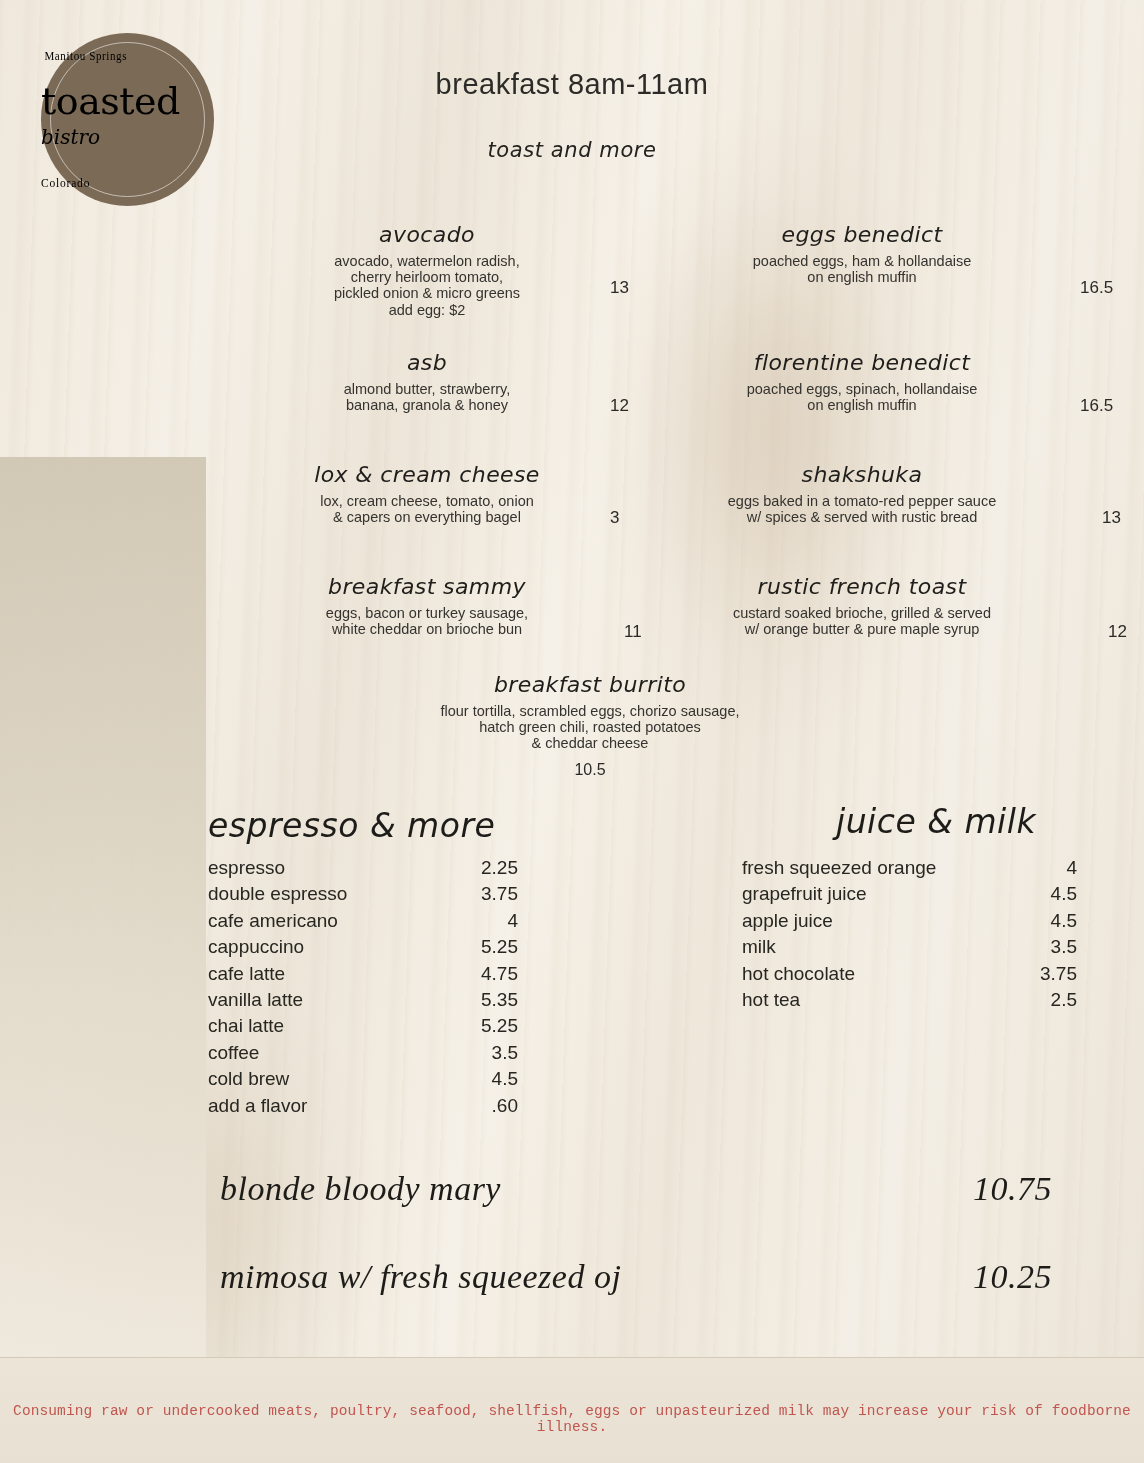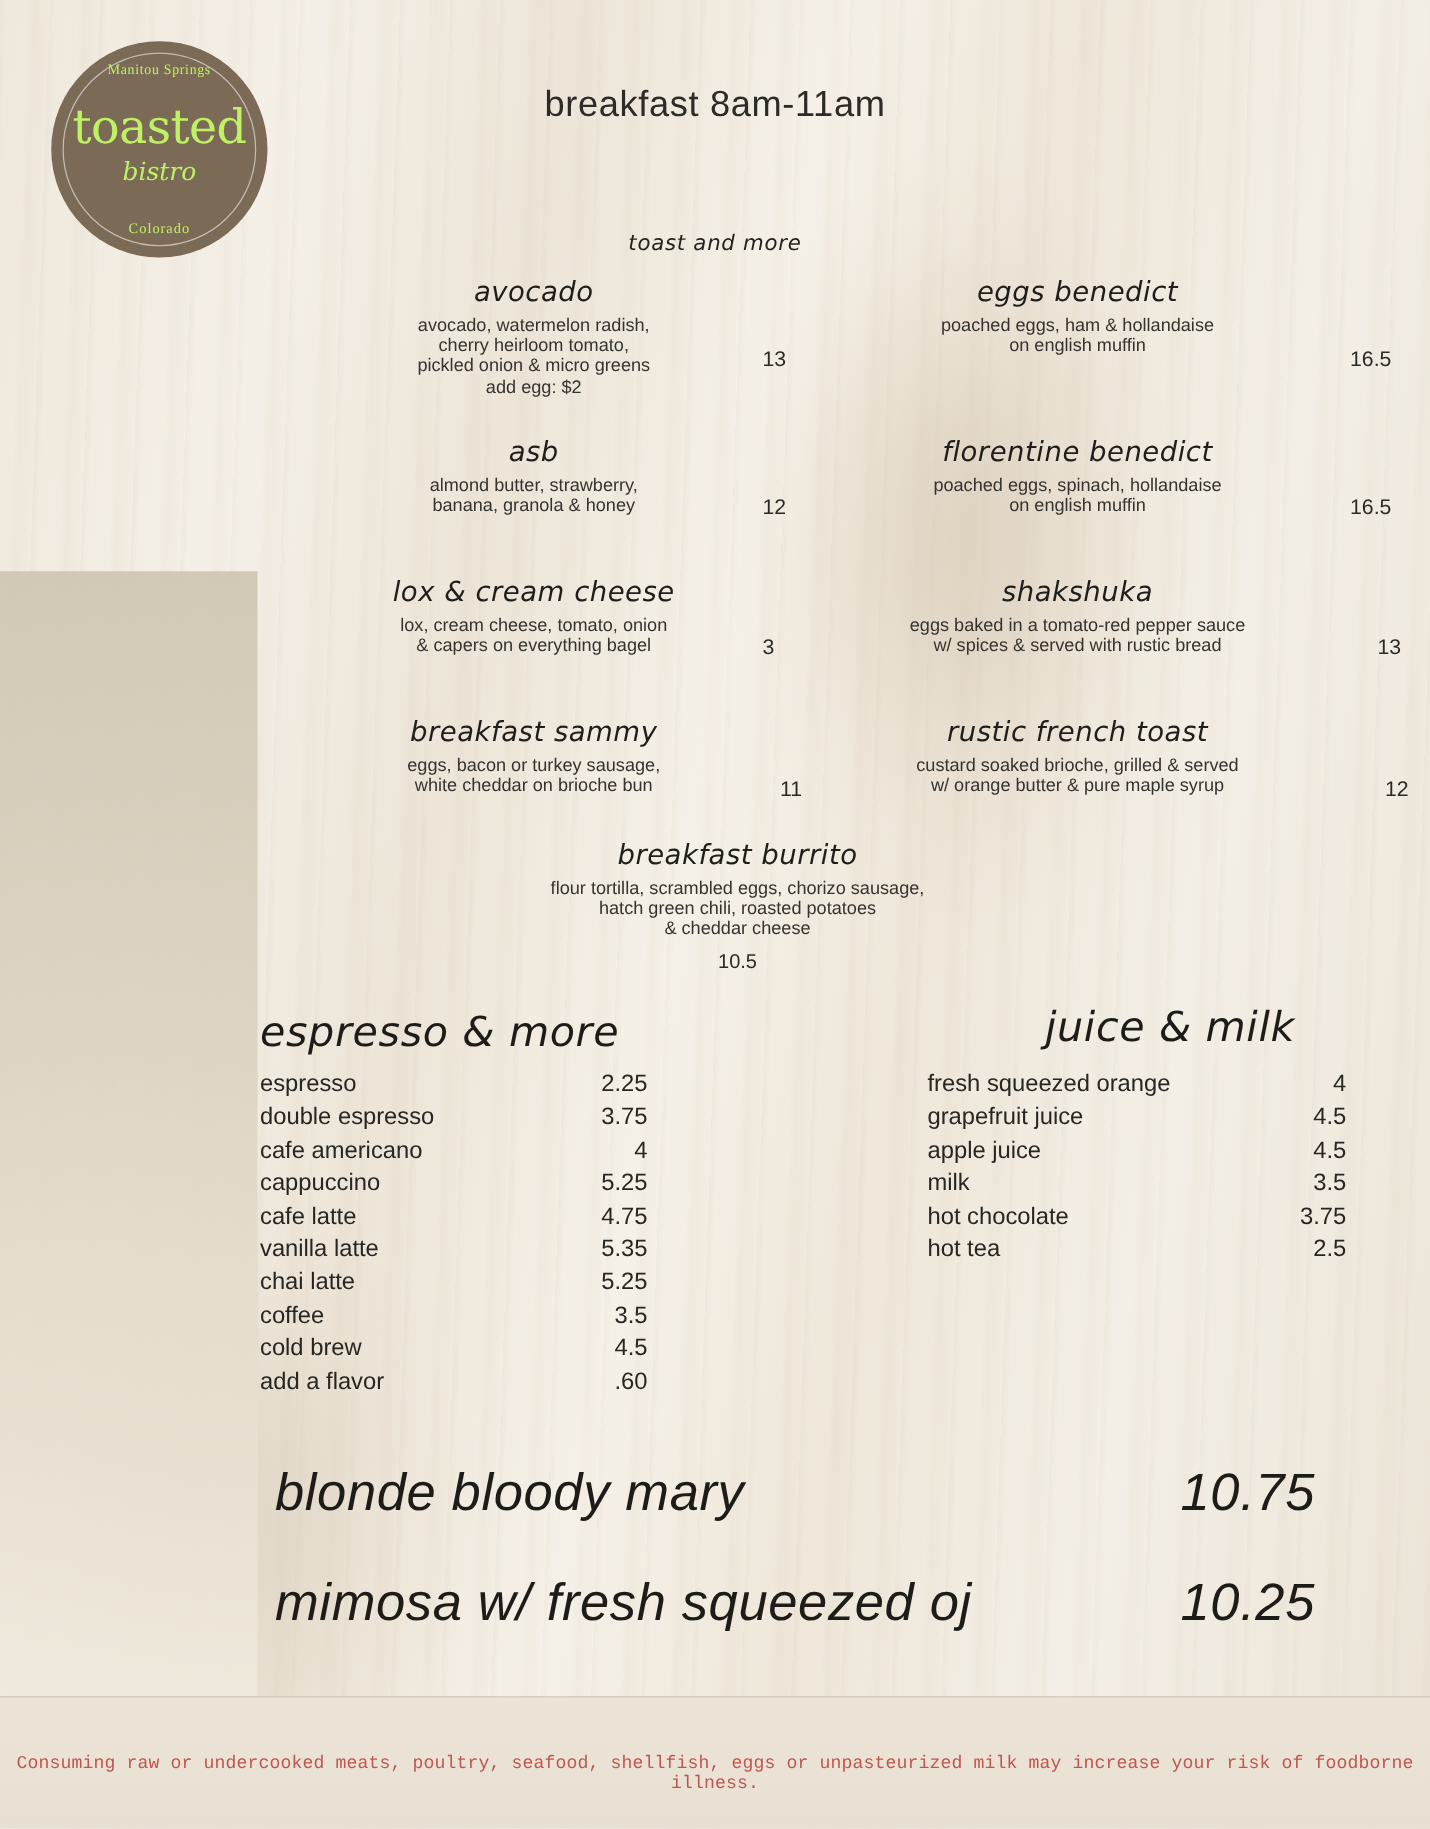--- a/index.html
+++ b/index.html
@@ -72,22 +72,22 @@
 
   
   .logo {
     position: absolute;
     left: 41px;
     top: 33px;
     width: 173px;
     height: 173px;
     border-radius: 50%;
     background: #7b6a55;
-    color: #bef264;
-    text-align: center;
+    color: #000000;
+    text-align: left;
   }
   .logo .ring {
     position: absolute;
     left: 9px; top: 9px; right: 9px; bottom: 9px;
     border: 1px solid rgba(255,255,255,0.55);
     border-radius: 50%;
   }
   .logo .top-arc {
     position: absolute;
     top: 17px; left: 0; right: 0;
@@ -133,22 +133,21 @@
     position: absolute;
     left: 0; right: 0;
     text-align: center;
     color: #23221f;
     font-family: "DejaVu Sans", sans-serif;
     font-style: italic;
     letter-spacing: 0.6px;
   }
   .section-head.toast {
     top: 138px;
-    font-size: 17px;
-    margin-top: 47px;
+    font-size: 21px;
   }
 
   
   .items {
     position: absolute;
     left: 232px;
     top: 222px;
     width: 900px;
   }
   .item {
@@ -218,24 +217,24 @@
   .drink-row {
     display: flex;
     height: 26.4px;
     align-items: baseline;
   }
   .drink-row .dname { width: 100%; }
   .drink-row .dprice { flex: none; }
 
   .bigline {
     position: absolute;
-    font-family: Liberation Sans, sans-serif;
+    font-family: Liberation Serif, serif;
     font-style: italic;
     color: #1d1c19;
-    font-size: 42px;
+    font-size: 34px;
     letter-spacing: 0.5px;
   }
   .bigline .bprice {
     position: absolute;
     left: 712px;
     top: 0;
     width: 120px;
     text-align: right;
   }
 </style>

